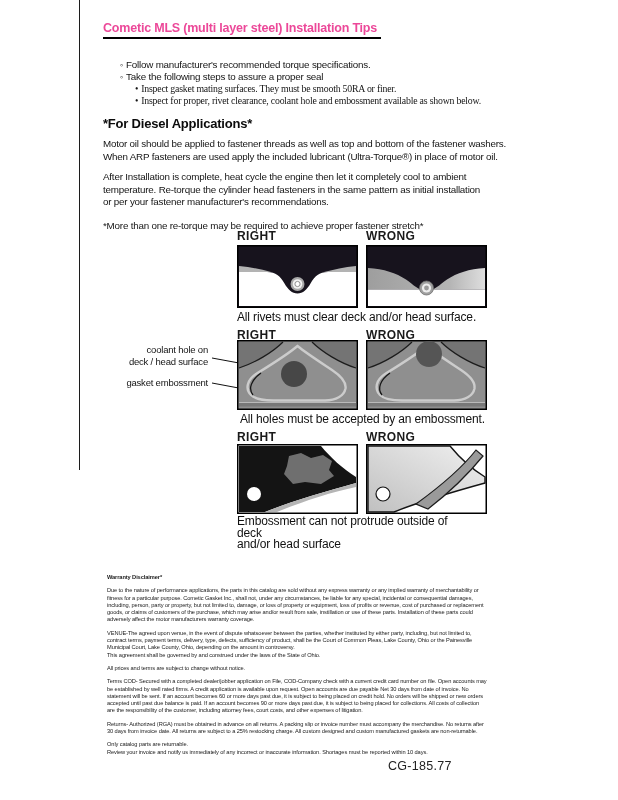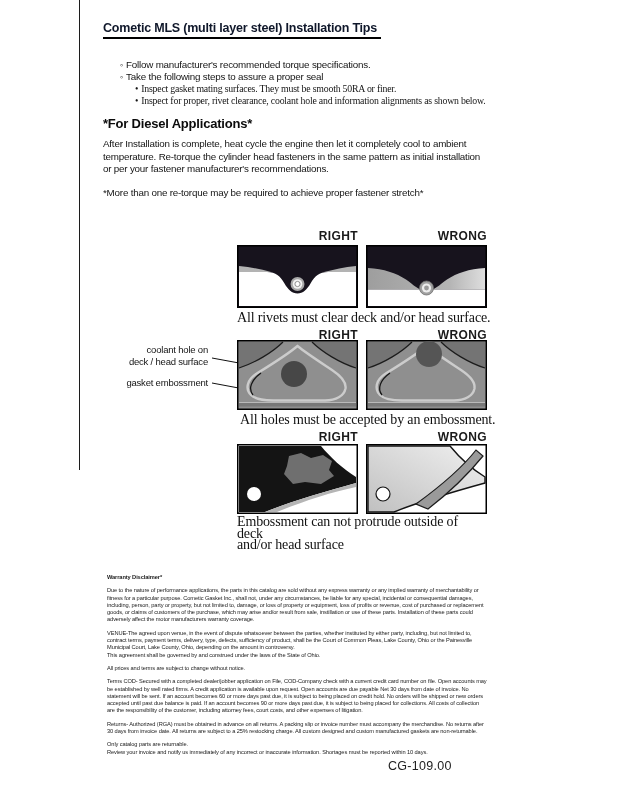--- a/index.html
+++ b/index.html
@@ -6,38 +6,38 @@
   .page{
     position:relative;width:618px;height:800px;background:#ffffff;
     font-family:"Liberation Sans",sans-serif;color:#111;overflow:hidden;
     margin:0 auto;
   }
   .left-rule{position:absolute;left:79px;top:0;width:1px;height:470px;background:#1c1c1c;}
 
   .title{
     position:absolute;left:103px;top:21px;margin:0;
     font-size:12.5px;font-weight:bold;letter-spacing:-0.2px;
-    border-bottom:2px solid #000;padding:0 4px 2px 0;color:#0f172a;
+    border-bottom:2px solid #000;padding:0 4px 2px 0;color:#ec4899;
   }
   .tips{position:absolute;left:104px;top:43px;width:470px;margin:16px;padding:0;list-style:none;
     font-size:9.8px;letter-spacing:-0.2px;color:#141414;}
   .tips li{line-height:12px;white-space:nowrap;}
   .tips li.o::before{content:"\25E6";margin-right:3px;font-size:9px;}
   .tips li.sub{padding-left:15px;font-family:Liberation Serif, serif;}
   .tips li.sub::before{content:"\2022";margin-right:3px;}
 
   .diesel{position:absolute;left:103px;top:116px;width:460px;color:#141414;}
   .diesel h2{margin:0 0 7px 0;font-size:13px;font-weight:bold;letter-spacing:-0.2px;color:#0b0b0b;}
   .diesel p{margin:0 0 8px 0;font-size:9.8px;line-height:12.6px;letter-spacing:-0.2px;white-space:pre-line;}
   .diesel p.note{margin-top:11px;}
 
-  .fig-label{position:absolute;width:121px;text-align:right;font-size:12px;font-weight:600;
+  .fig-label{position:absolute;width:121px;text-align:left;font-size:12px;font-weight:600;
     letter-spacing:0.4px;color:#1a1a1a;}
   .panel{position:absolute;width:121px;display:block;}
-  .fig-caption{position:absolute;font-size:14px;letter-spacing:-0.15px;color:#111;line-height:11.5px;white-space:pre-line;font-family:Liberation Serif, serif;}
+  .fig-caption{position:absolute;font-size:12px;letter-spacing:-0.15px;color:#111;line-height:11.5px;white-space:pre-line;}
 
   .callout{position:absolute;left:58px;width:150px;text-align:right;font-size:9.5px;
     line-height:12px;letter-spacing:-0.2px;color:#141414;white-space:pre-line;}
   .leaders{position:absolute;left:205px;top:350px;}
 
   .legal{position:absolute;left:107px;top:574px;width:430px;color:#1b1b1b;}
   .legal p{margin:0 0 6px 0;font-size:5.7px;line-height:7.3px;letter-spacing:-0.1px;white-space:pre-line;}
   .legal p.head{font-weight:bold;margin-bottom:6px;}
 
   .docnum{position:absolute;left:388px;top:759px;font-size:12.5px;letter-spacing:0.3px;color:#222;}
@@ -47,25 +47,27 @@
 
 <div class="page">
   <div class="left-rule"></div>
 
   <h1 class="title">Cometic MLS (multi layer steel) Installation Tips</h1>
 
   <ul class="tips">
     <li class="o">Follow manufacturer's recommended torque specifications.</li>
     <li class="o">Take the following steps to assure a proper seal</li>
     <li class="sub">Inspect gasket mating surfaces.  They must be smooth 50RA or finer.</li>
-    <li class="sub">Inspect for proper, rivet clearance, coolant hole and information alignments as shown below.</li>
+    <li class="sub">Inspect for proper, rivet clearance, coolant hole and embossment available as shown below.</li>
   </ul>
 
   <div class="diesel">
     <h2>*For Diesel Applications*</h2>
+    <p>Motor oil should be applied to fastener threads as well as top and bottom of the fastener washers.
+When ARP fasteners are used apply the included lubricant (Ultra-Torque®) in place of motor oil.</p>
     <p>After Installation is complete, heat cycle the engine then let it completely cool to ambient
 temperature. Re-torque the cylinder head fasteners in the same pattern as initial installation
 or per your fastener manufacturer's recommendations.</p>
     <p class="note">*More than one re-torque may be required to achieve proper fastener stretch*</p>
   </div>
 
   <div class="fig-label" style="left:237px;top:229px;">RIGHT</div>
   <div class="fig-label" style="left:366px;top:229px;">WRONG</div>
 
   <svg class="panel" style="left:237px;top:245px;" width="121" height="63" viewBox="0 0 121 63">
@@ -179,14 +181,14 @@
 be established by well rated firms.  A credit application is available upon request.  Open accounts are due payable Net 30 days from date of invoice.  No
 statement will be sent.  If an account becomes 60 or more days past due, it is subject to being placed on credit hold.  No orders will be shipped or new orders
 accepted until past due balance is paid.  If an account becomes 90 or more days past due, it is subject to being placed for collections.  All costs of collection
 are the responsibility of the customer, including attorney fees, court costs, and other expenses of litigation.</p>
     <p>Returns- Authorized (RGA) must be obtained in advance on all returns.  A packing slip or invoice number must accompany the merchandise.  No returns after
 30 days from invoice date.  All returns are subject to a 25% restocking charge.  All custom designed and custom manufactured gaskets are non-returnable.</p>
     <p>Only catalog parts are returnable.
 Review your invoice and notify us immediately of any incorrect or inaccurate information.  Shortages must be reported within 10 days.</p>
   </div>
 
-  <div class="docnum">CG-109.00</div>
+  <div class="docnum">CG-185.77</div>
 </div>
 
 </body></html>

